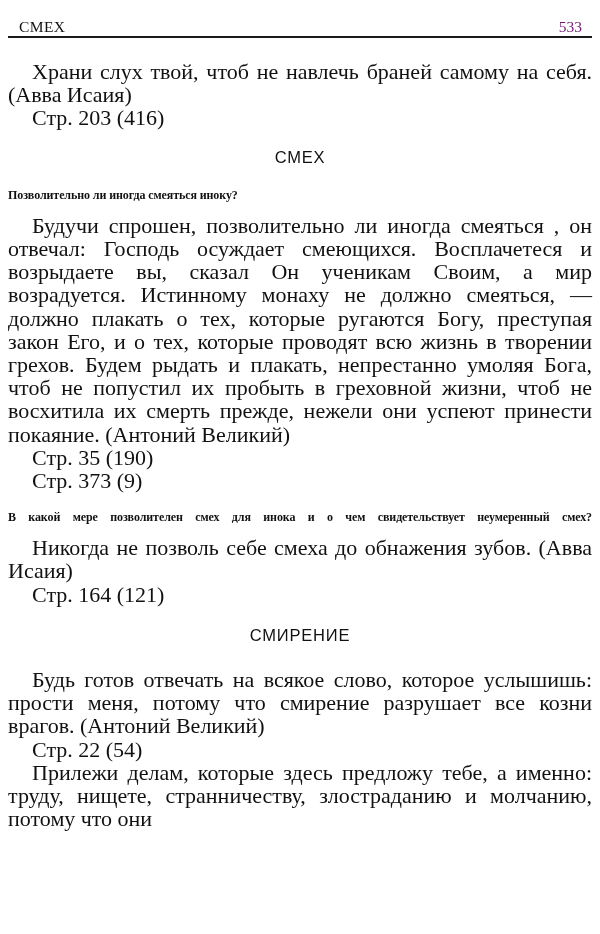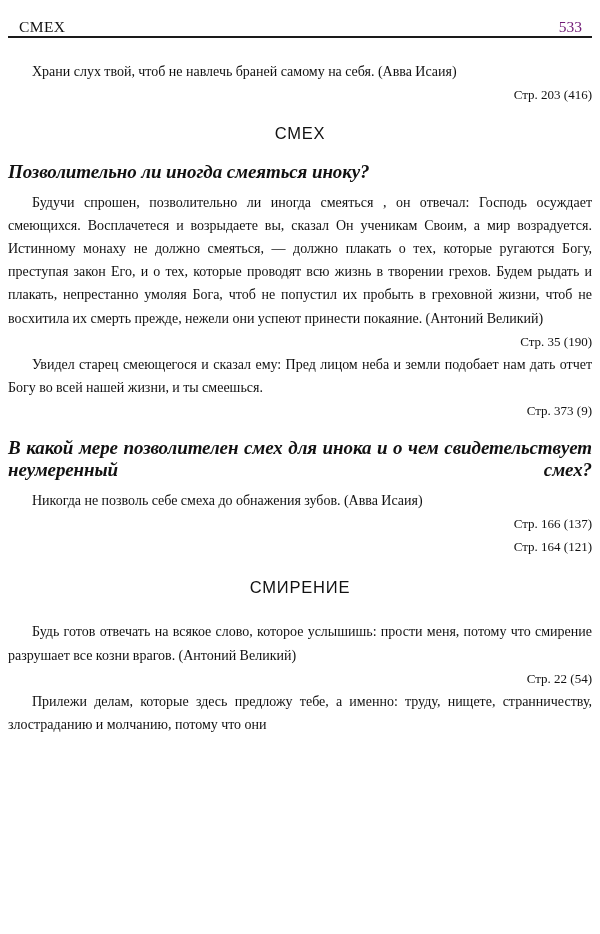--- a/index.html
+++ b/index.html
@@ -56,52 +56,51 @@
     margin-top: 0px;
   }
 
   
   .content {
     padding-top: 22px;
   }
 
   p.body-par {
     margin: 0;
-    font-size: 14px;
+    font-size: 22px;
     line-height: 23.2px;
     text-align: justify;
     text-indent: 24px;
     hyphens: manual;
     word-spacing: -0.1px;
   }
 
   p.ref-line {
     margin: 0;
-    font-size: 13px;
+    font-size: 22px;
     line-height: 23.2px;
     text-indent: 24px;
-    text-align: right;
+    text-align: left;
   }
 
   h2.section-title {
     margin: 0;
     font-family: "Liberation Sans", "DejaVu Sans", sans-serif;
     font-size: 16.5px;
     font-weight: 400;
     letter-spacing: 0.8px;
     text-align: center;
     line-height: 1.1;
   }
 
   h3.question {
     margin: 0;
     font-family: "Liberation Serif", "DejaVu Serif", serif;
-    font-style: italic;
     font-weight: bold;
-    font-size: 19px;
+    font-size: 12px;
     line-height: 22px;
     text-align: justify;
     text-align-last: left;
     letter-spacing: -0.1px;
   }
   h3.question.fullwidth {
     text-align-last: justify;
   }
 
   .sp-6  { height: 6px; }
@@ -129,29 +128,27 @@
     <div class="sp-18"></div>
     <h2 class="section-title">СМЕХ</h2>
     <div class="sp-18"></div>
 
     <h3 class="question">Позволительно ли иногда смеяться иноку?</h3>
     <div class="sp-8"></div>
 
     <p class="body-par">Будучи спрошен, позволительно ли иногда смеяться , он отвечал: Господь осуждает смеющихся. Восплачетеся и возрыдаете вы, сказал Он ученикам Своим, а мир возрадуется. Истинному монаху не должно смеяться, — должно плакать о тех, которые ругаются Богу, преступая закон Его, и о тех, которые проводят всю жизнь в творении грехов. Будем рыдать и плакать, непрестанно умоляя Бога, чтоб не попустил их пробыть в греховной жизни, чтоб не восхитила их смерть прежде, нежели они успеют принести покаяние. (Антоний Великий)</p>
     <p class="ref-line">Стр. 35 (190)</p>
 
-    <p class="body-par">Увидел старец смеющегося и сказал ему: Пред лицом неба и земли подобает нам дать отчет Богу во всей нашей жизни, и ты смеешься.</p>
     <p class="ref-line">Стр. 373 (9)</p>
 
     <div class="sp-14"></div>
     <h3 class="question fullwidth">В какой мере позволителен смех для инока и о чем свидетельствует неумеренный смех?</h3>
     <div class="sp-8"></div>
 
     <p class="body-par">Никогда не позволь себе смеха до обнажения зубов. (Авва Исаия)</p>
-    <p class="ref-line">Стр. 166 (137)</p>
 
     <p class="ref-line">Стр. 164 (121)</p>
 
     <div class="sp-20"></div>
     <h2 class="section-title">СМИРЕНИЕ</h2>
     <div class="sp-18"></div>
 
     <div class="sp-6"></div>
 
 

